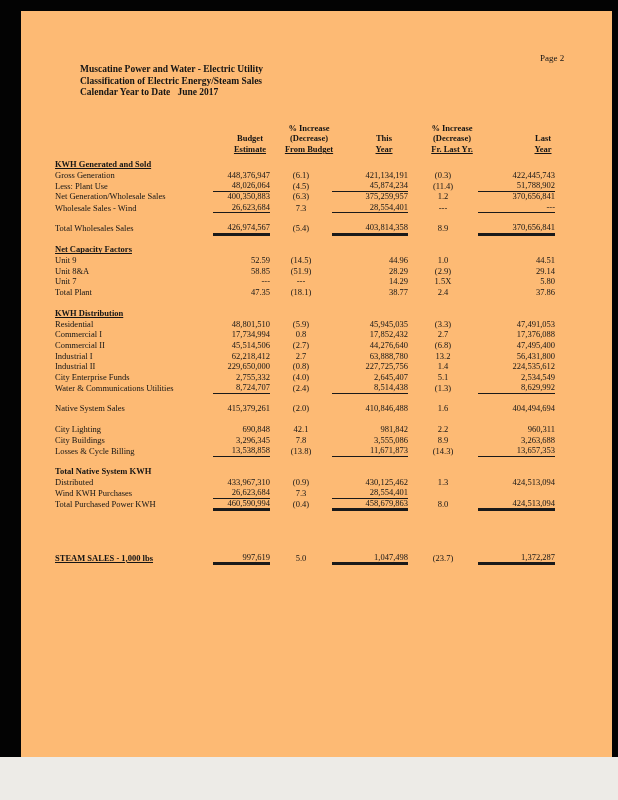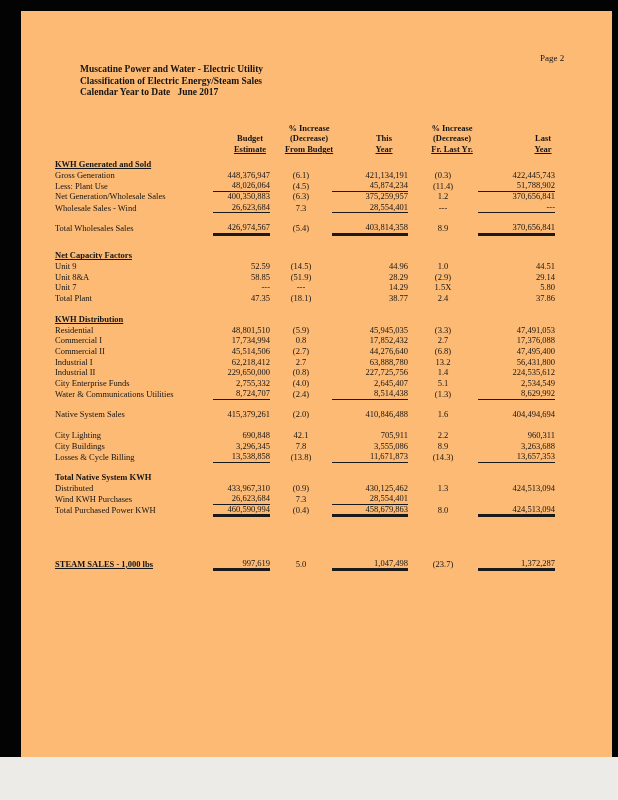--- a/index.html
+++ b/index.html
@@ -116,21 +116,21 @@
         <div class="cell num ul-single">---</div>
       </div>
       <div class="trow" style="margin-top: 10px;">
         <div class="cell label">Total Wholesales Sales</div>
         <div class="cell num ul-double">426,974,567</div>
         <div class="cell pct">(5.4)</div>
         <div class="cell num ul-double">403,814,358</div>
         <div class="cell pct">8.9</div>
         <div class="cell num ul-double">370,656,841</div>
       </div>
-      <div class="trow" style="margin-top: 17px;">
+      <div class="trow" style="margin-top: 11px;">
         <div class="cell label bold ul-label">Net Capacity Factors</div>
         <div class="cell num"></div>
         <div class="cell pct"></div>
         <div class="cell num"></div>
         <div class="cell pct"></div>
         <div class="cell num"></div>
       </div>
       <div class="trow">
         <div class="cell label">Unit 9</div>
         <div class="cell num">52.59</div>
@@ -232,21 +232,21 @@
         <div class="cell num">415,379,261</div>
         <div class="cell pct">(2.0)</div>
         <div class="cell num">410,846,488</div>
         <div class="cell pct">1.6</div>
         <div class="cell num">404,494,694</div>
       </div>
       <div class="trow" style="margin-top: 10px;">
         <div class="cell label">City Lighting</div>
         <div class="cell num">690,848</div>
         <div class="cell pct">42.1</div>
-        <div class="cell num">705,911</div>
+        <div class="cell num">981,842</div>
         <div class="cell pct">2.2</div>
         <div class="cell num">960,311</div>
       </div>
       <div class="trow">
         <div class="cell label">City Buildings</div>
         <div class="cell num">3,296,345</div>
         <div class="cell pct">7.8</div>
         <div class="cell num">3,555,086</div>
         <div class="cell pct">8.9</div>
         <div class="cell num">3,263,688</div>

